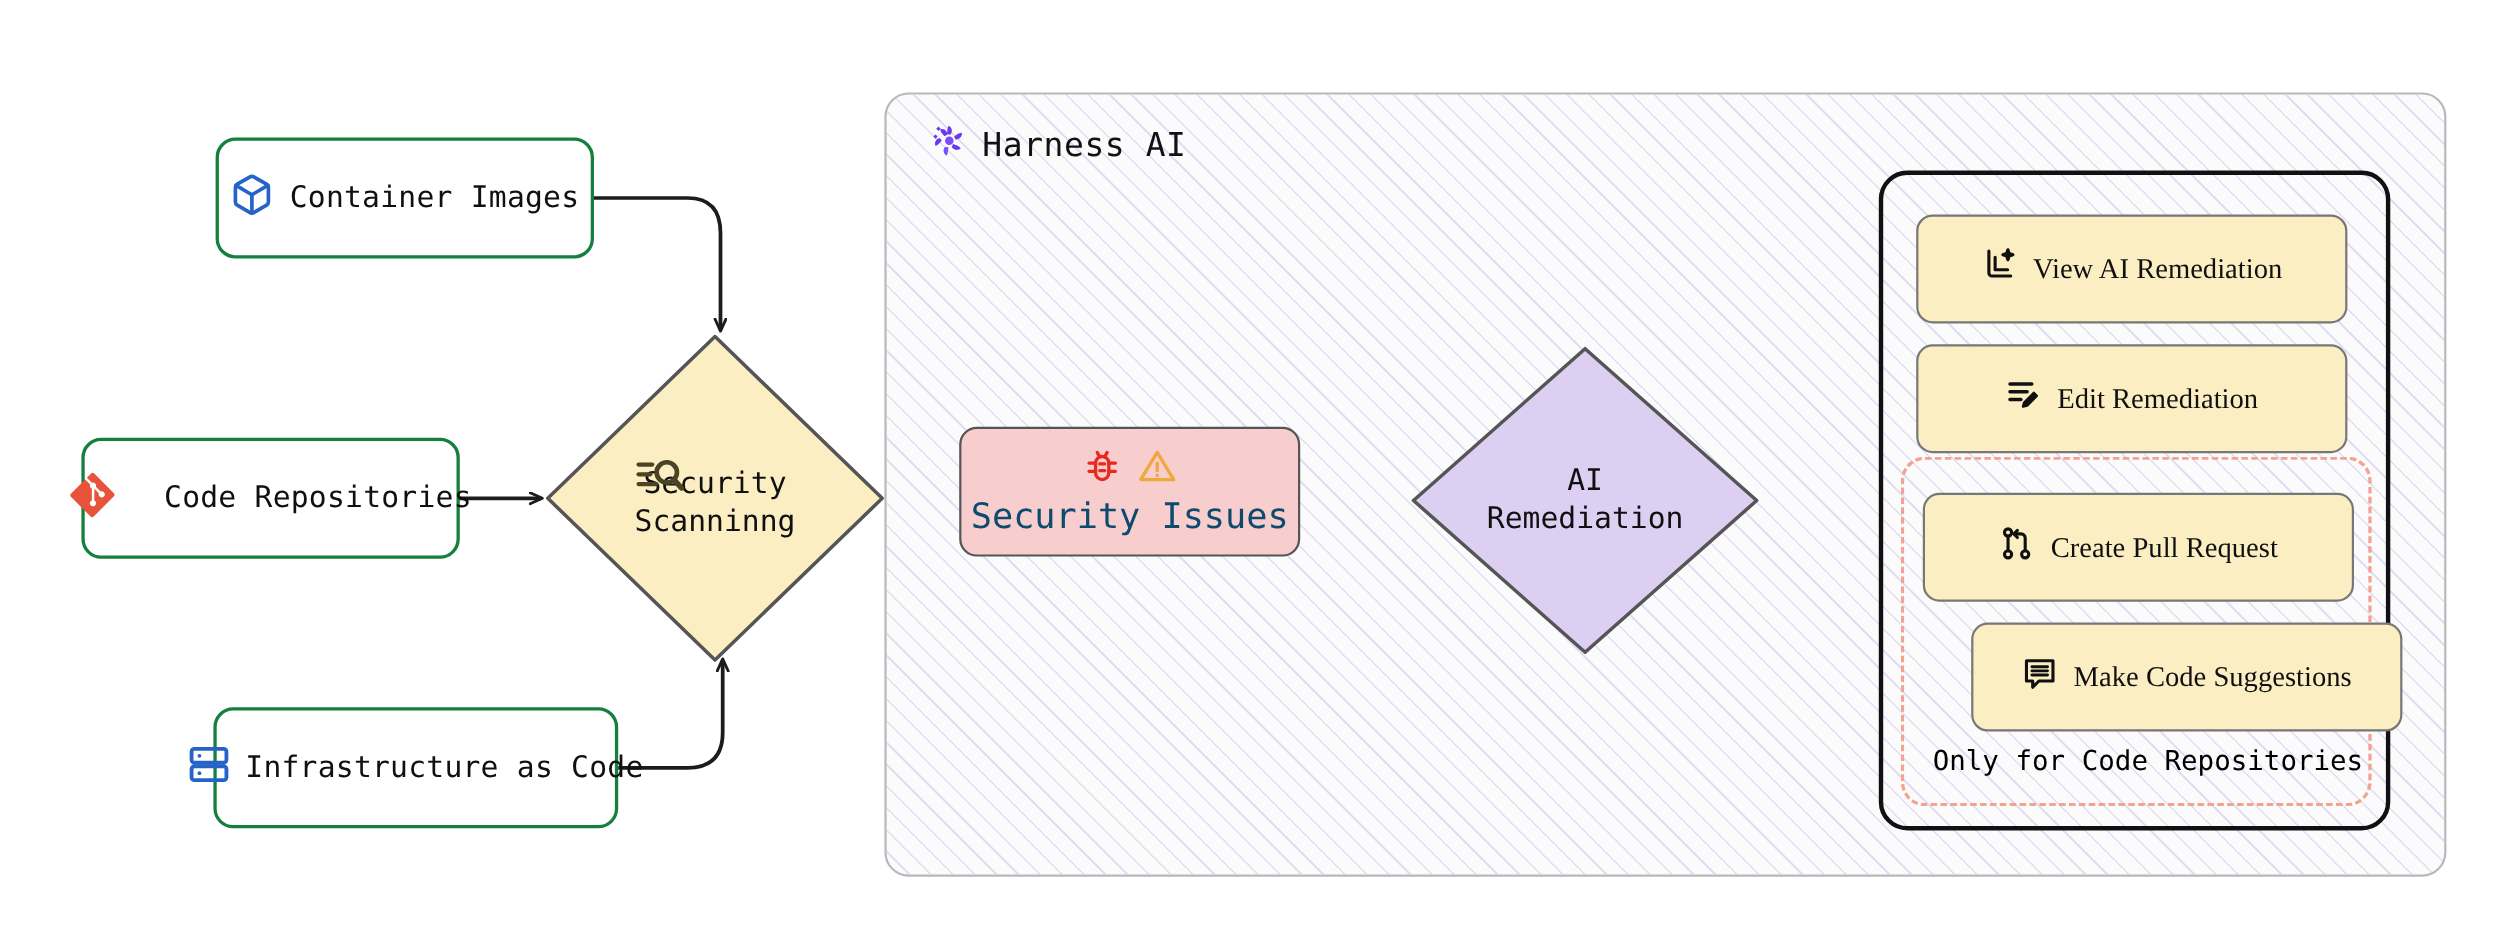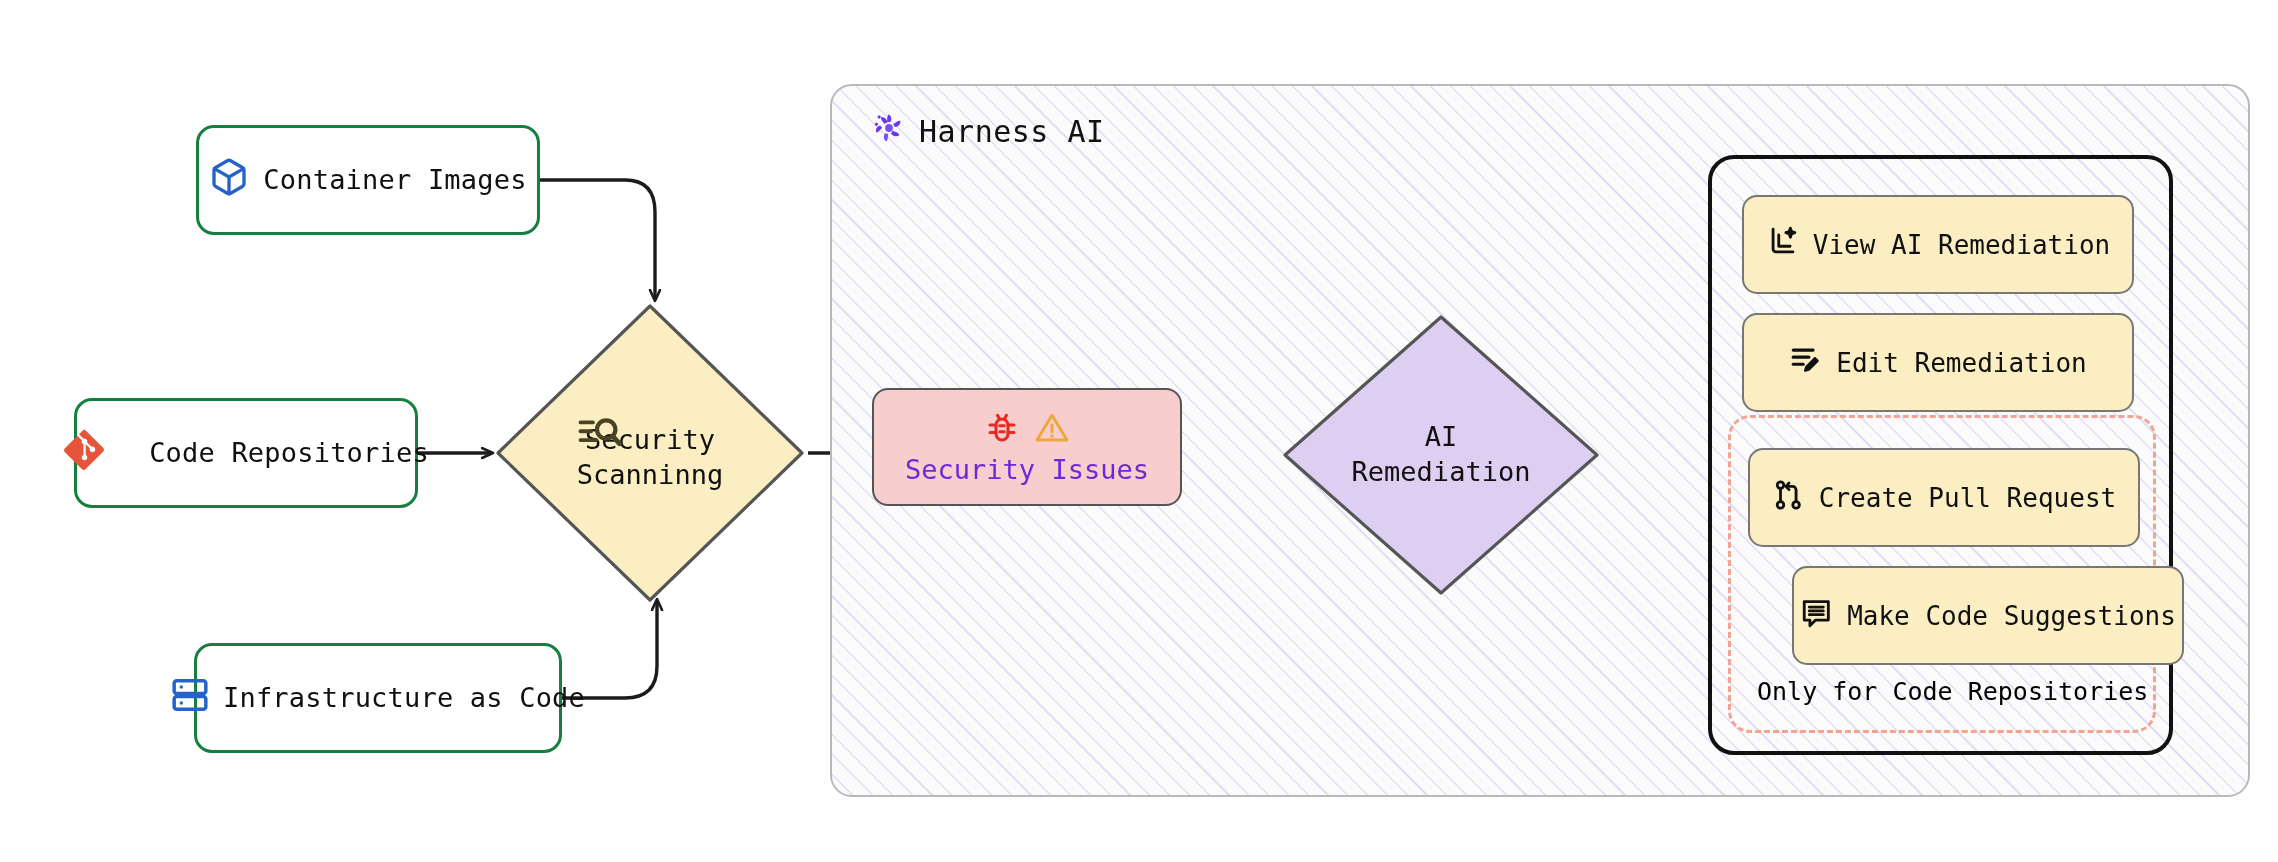--- a/index.html
+++ b/index.html
@@ -35,21 +35,21 @@
     letter-spacing: 0.2px;
     white-space: nowrap;
   }
   .node .label { line-height: 1.15; }
 
   .ico { display: block; flex: 0 0 auto; }
 
   
   #harness-container {
     position: absolute;
-    left: 830px;
+    left: 804px;
     top: 84px;
     width: 1420px;
     height: 713px;
     box-sizing: border-box;
     border: 2px solid #b9b9b9;
     border-radius: 22px;
     background-color: #fbfbfb;
     background-image: repeating-linear-gradient(
         45deg,
         rgba(124, 110, 220, 0.20) 0px,
@@ -98,21 +98,21 @@
     border-radius: 16px;
     border: 2px solid #555555;
     background: #f7cdcd;
     display: flex;
     flex-direction: column;
     align-items: center;
     justify-content: center;
     gap: 4px;
   }
   #security-issues .icon-row { display: flex; gap: 14px; align-items: center; }
-  #security-issues .label { font-size: 27px; color: #6d28d9; }
+  #security-issues .label { font-size: 32px; color: #0c4a6e; }
 
   
   #actions-panel {
     position: absolute;
     left: 1708px;
     top: 155px;
     width: 465px;
     height: 600px;
     box-sizing: border-box;
     border: 4px solid #111111;
@@ -138,20 +138,21 @@
     border-radius: 15px;
     border: 2px solid #777777;
     background: #fbeec2;
     display: flex;
     align-items: center;
     justify-content: center;
     gap: 13px;
     font-size: 26px;
     color: #101010;
     white-space: nowrap;
+    font-family: Liberation Serif, serif;
   }
   #btn-view   { left: 1742px; top: 195px; }
   #btn-edit   { left: 1742px; top: 313px; }
   #btn-pr     { left: 1748px; top: 448px; }
   #btn-suggest{ left: 1752px; top: 566px; margin-left: 40px; }
 
   #dashed-note {
     position: absolute;
     left: 1757px;
     top: 677px;

